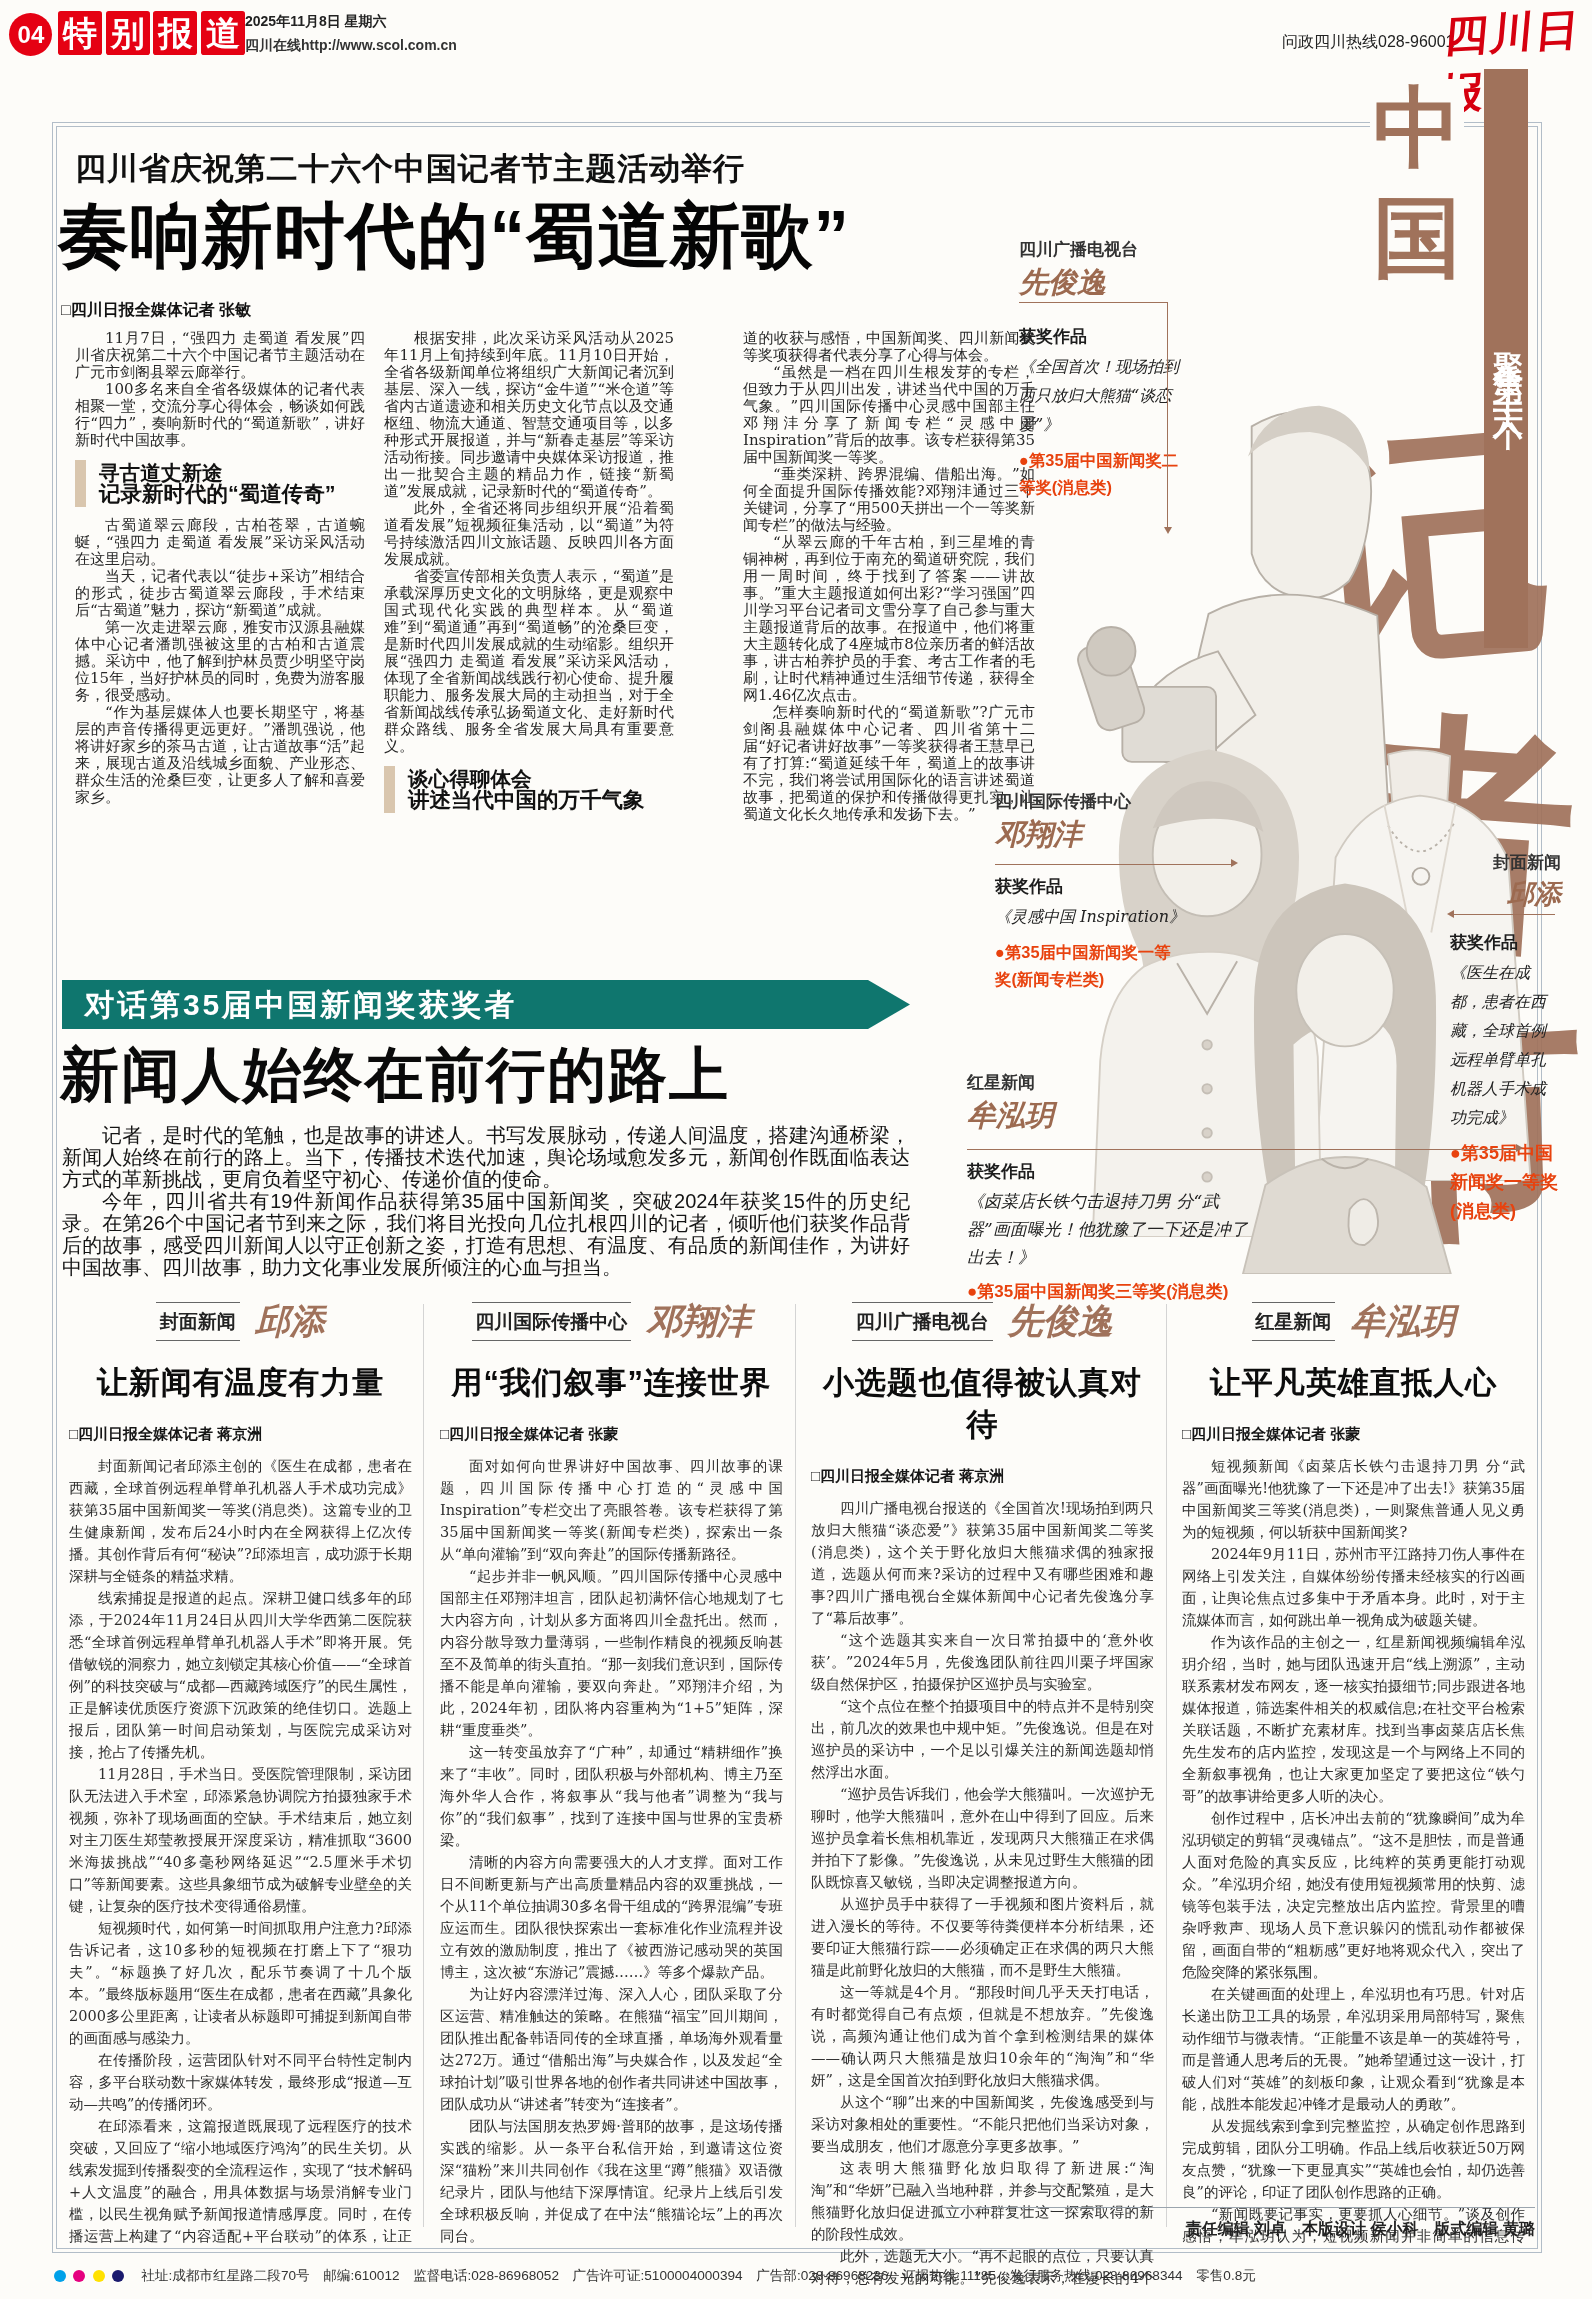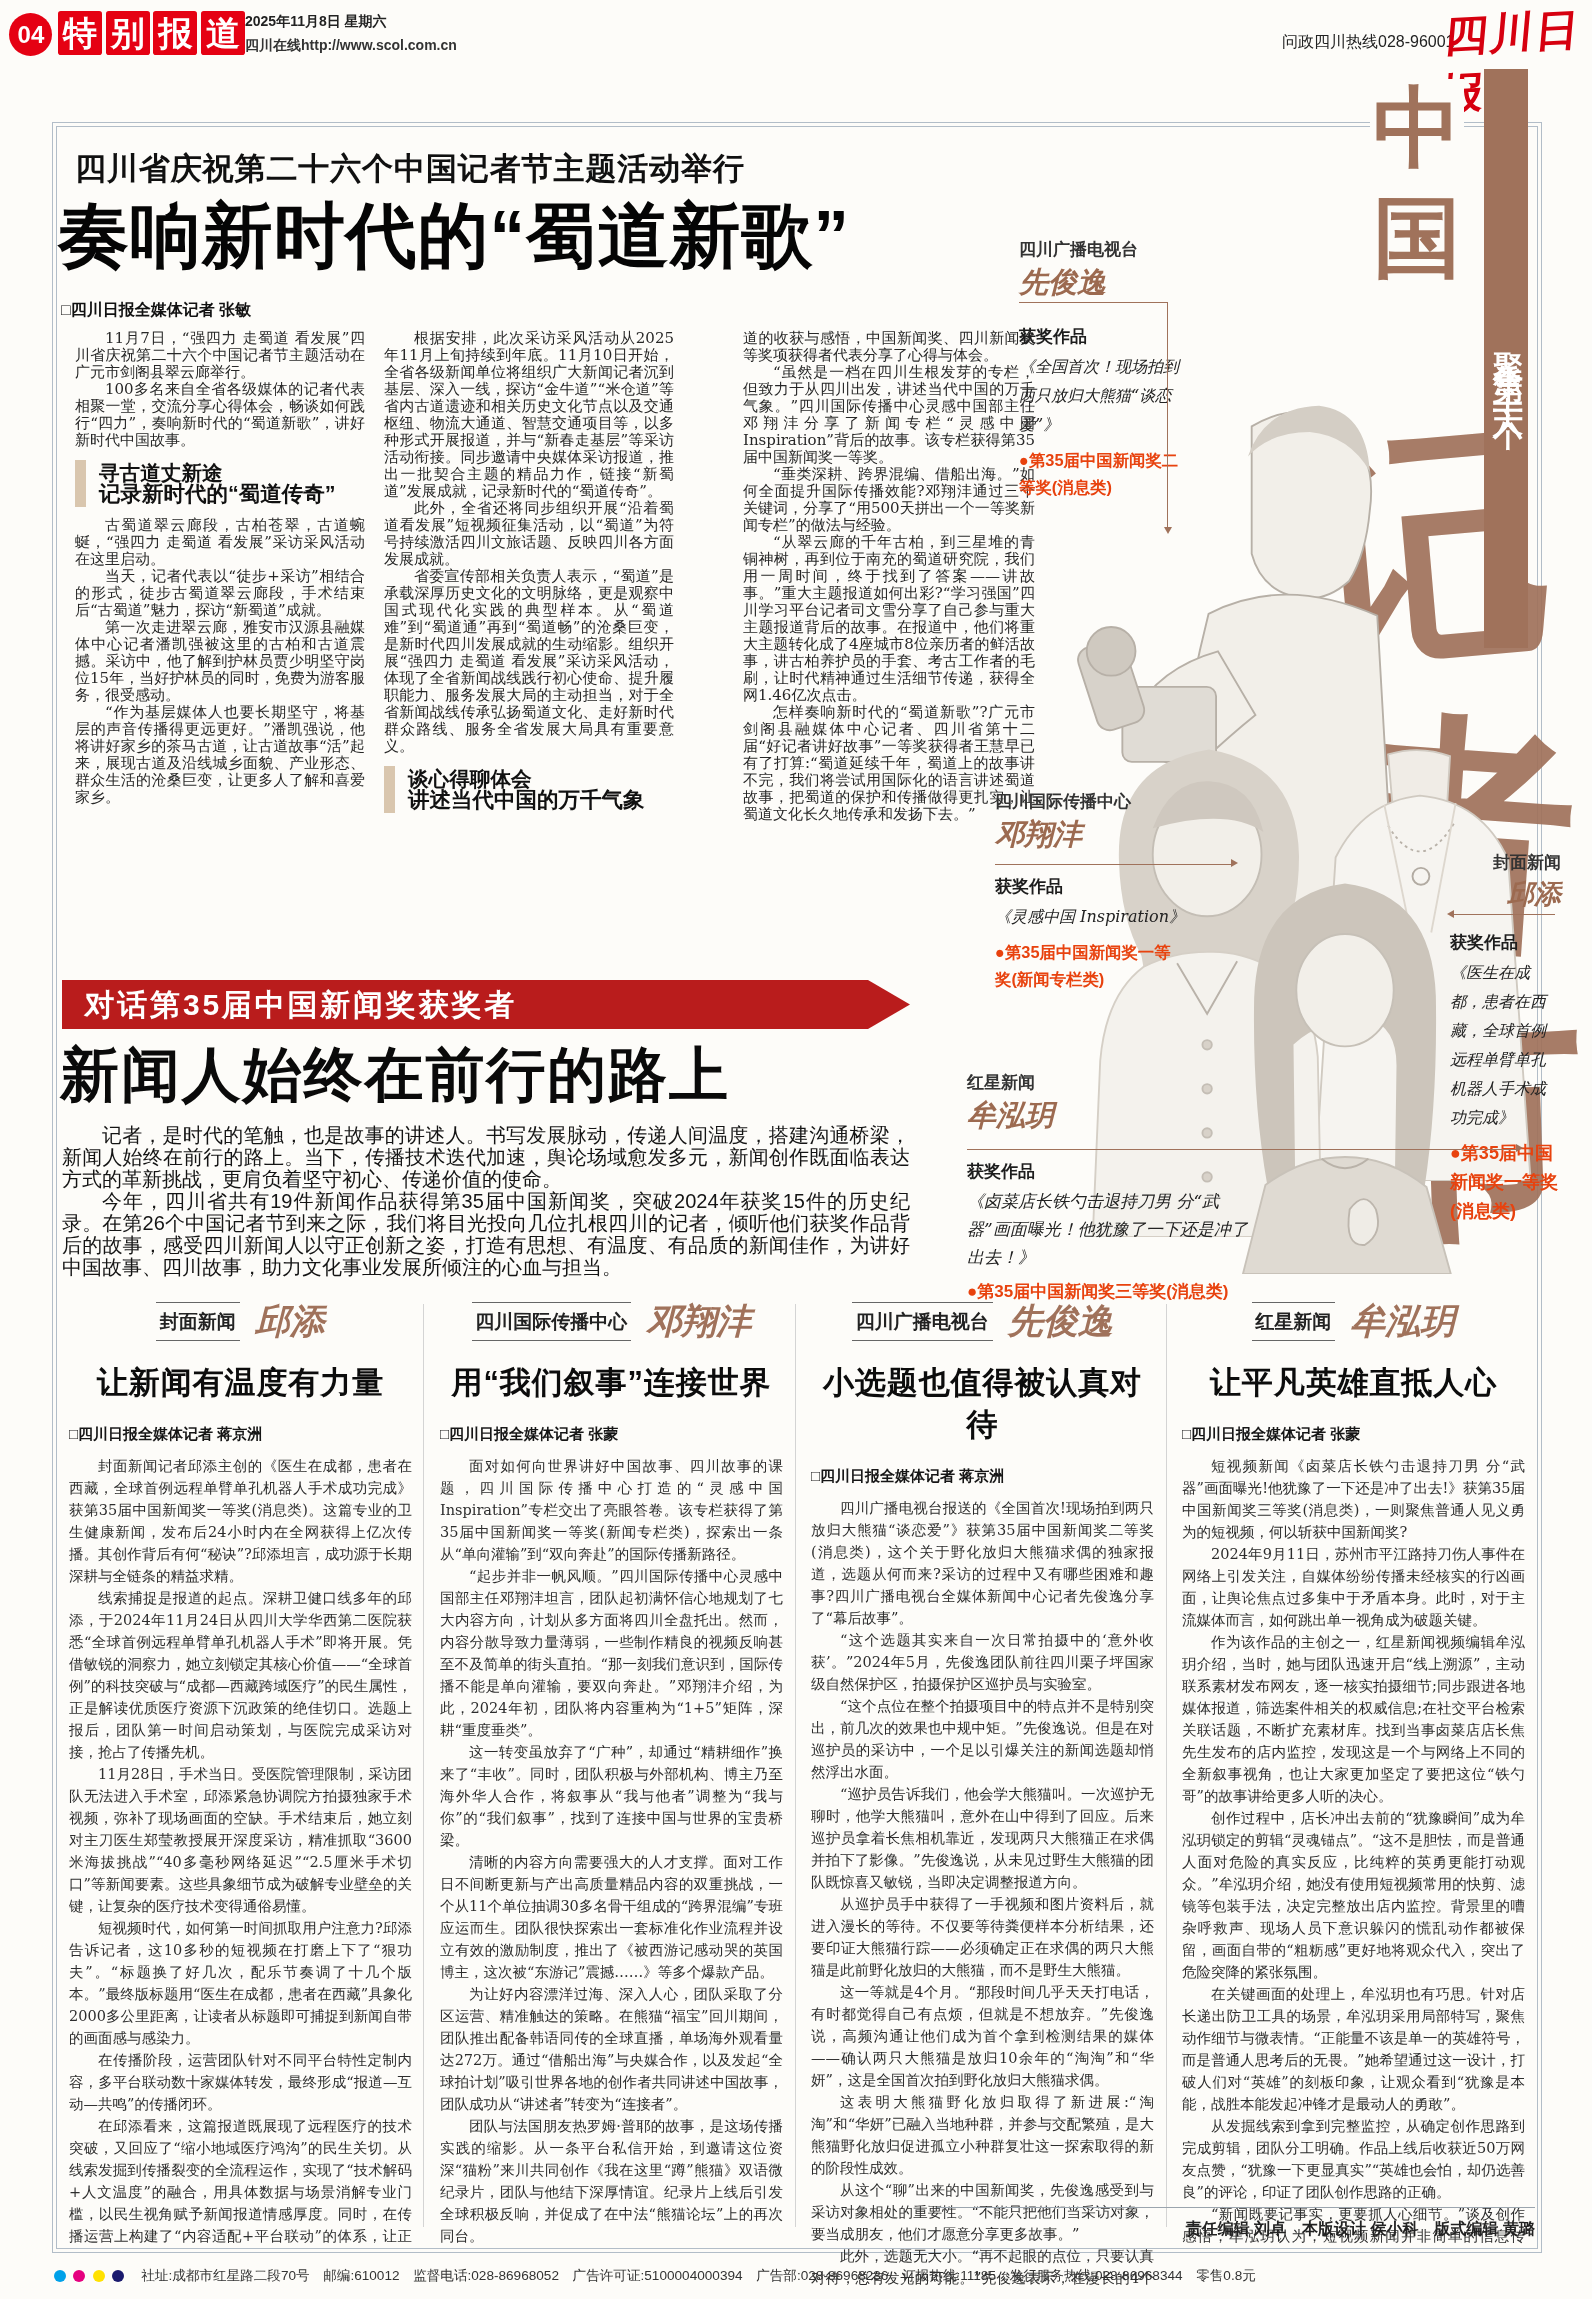--- a/index.html
+++ b/index.html
@@ -54,21 +54,21 @@
   .a-prize{font-size:16.4px;line-height:27px;color:#e8420e;font-weight:600;margin-top:7.5px;}
   .rline{position:absolute;background:#a0725b;z-index:6;}
   .arr-d{position:absolute;width:0;height:0;border-left:4.7px solid transparent;border-right:4.7px solid transparent;
          border-top:7.5px solid #a0725b;z-index:6;}
   .arr-r{position:absolute;width:0;height:0;border-top:4.7px solid transparent;border-bottom:4.7px solid transparent;
          border-left:7.5px solid #a0725b;z-index:6;}
   .arr-l{position:absolute;width:0;height:0;border-top:4.7px solid transparent;border-bottom:4.7px solid transparent;
          border-right:7.5px solid #a0725b;z-index:6;}
   .t-right{text-align:right;}
   
-  .banner{position:absolute;left:62px;top:980px;width:848px;height:49px;background:#b91c1c;
+  .banner{position:absolute;left:62px;top:980px;width:848px;height:49px;background:#0f766e;
           clip-path:polygon(0 0,calc(100% - 42px) 0,100% 50%,calc(100% - 42px) 100%,0 100%);}
   .banner span{display:block;color:#fff;font-size:30px;font-weight:700;line-height:49px;padding-left:22.5px;letter-spacing:2.8px;}
   .d-head{position:absolute;left:60px;top:1036px;font-size:59px;font-weight:900;color:#0a0a0a;letter-spacing:1.9px;}
   .d-intro{position:absolute;left:62px;top:1124px;width:848px;height:164px;overflow:hidden;
            font-size:20px;line-height:22px;font-weight:500;color:#141414;text-align:justify;}
   .d-intro p{margin:0;text-indent:2em;}
   
   .fcol{position:absolute;top:1298px;width:343px;}
   .fhead{text-align:center;white-space:nowrap;}
   .forg{display:inline-block;font-size:19px;font-weight:700;color:#222;border-top:0.9px solid #666;
@@ -301,22 +301,22 @@
     </div>
     <div class="fheadline">小选题也值得被认真对待</div>
     <div class="fby byline">□四川日报全媒体记者 蒋京洲</div>
     <div class="fbody">
         <p>四川广播电视台报送的《全国首次!现场拍到两只放归大熊猫“谈恋爱”》获第35届中国新闻奖二等奖(消息类)，这个关于野化放归大熊猫求偶的独家报道，选题从何而来?采访的过程中又有哪些困难和趣事?四川广播电视台全媒体新闻中心记者先俊逸分享了“幕后故事”。</p>
         <p>“这个选题其实来自一次日常拍摄中的‘意外收获’。”2024年5月，先俊逸团队前往四川栗子坪国家级自然保护区，拍摄保护区巡护员与实验室。</p>
         <p>“这个点位在整个拍摄项目中的特点并不是特别突出，前几次的效果也中规中矩。”先俊逸说。但是在对巡护员的采访中，一个足以引爆关注的新闻选题却悄然浮出水面。</p>
         <p>“巡护员告诉我们，他会学大熊猫叫。一次巡护无聊时，他学大熊猫叫，意外在山中得到了回应。后来巡护员拿着长焦相机靠近，发现两只大熊猫正在求偶并拍下了影像。”先俊逸说，从未见过野生大熊猫的团队既惊喜又敏锐，当即决定调整报道方向。</p>
         <p>从巡护员手中获得了一手视频和图片资料后，就进入漫长的等待。不仅要等待粪便样本分析结果，还要印证大熊猫行踪——必须确定正在求偶的两只大熊猫是此前野化放归的大熊猫，而不是野生大熊猫。</p>
         <p>这一等就是4个月。“那段时间几乎天天打电话，有时都觉得自己有点烦，但就是不想放弃。”先俊逸说，高频沟通让他们成为首个拿到检测结果的媒体——确认两只大熊猫是放归10余年的“淘淘”和“华妍”，这是全国首次拍到野化放归大熊猫求偶。</p>
+        <p>从这个“聊”出来的中国新闻奖，先俊逸感受到与采访对象相处的重要性。“不能只把他们当采访对象，要当成朋友，他们才愿意分享更多故事。”</p>
         <p>这表明大熊猫野化放归取得了新进展:“淘淘”和“华妍”已融入当地种群，并参与交配繁殖，是大熊猫野化放归促进孤立小种群复壮这一探索取得的新的阶段性成效。</p>
-        <p>从这个“聊”出来的中国新闻奖，先俊逸感受到与采访对象相处的重要性。“不能只把他们当采访对象，要当成朋友，他们才愿意分享更多故事。”</p>
         <p>此外，选题无大小。“再不起眼的点位，只要认真对待，总有发光的可能。”先俊逸表示，在漫长的4个月等待中，他也有过怀疑和迷惘——“有可能结果不是野化放归的大熊猫。”但是，正是他们的持续追踪，才让这个从最初只作为直播拍摄素材的“小选题”，变成证明野化放归成效的重磅新闻。</p>
       </div>
   </div>
   <div class="fcol" style="left:1182px;">
     <div class="fhead">
       <span class="forg">红星新闻</span>
       <span class="fname">牟泓玥</span>
     </div>
     <div class="fheadline">让平凡英雄直抵人心</div>
     <div class="fby byline">□四川日报全媒体记者 张蒙</div>

